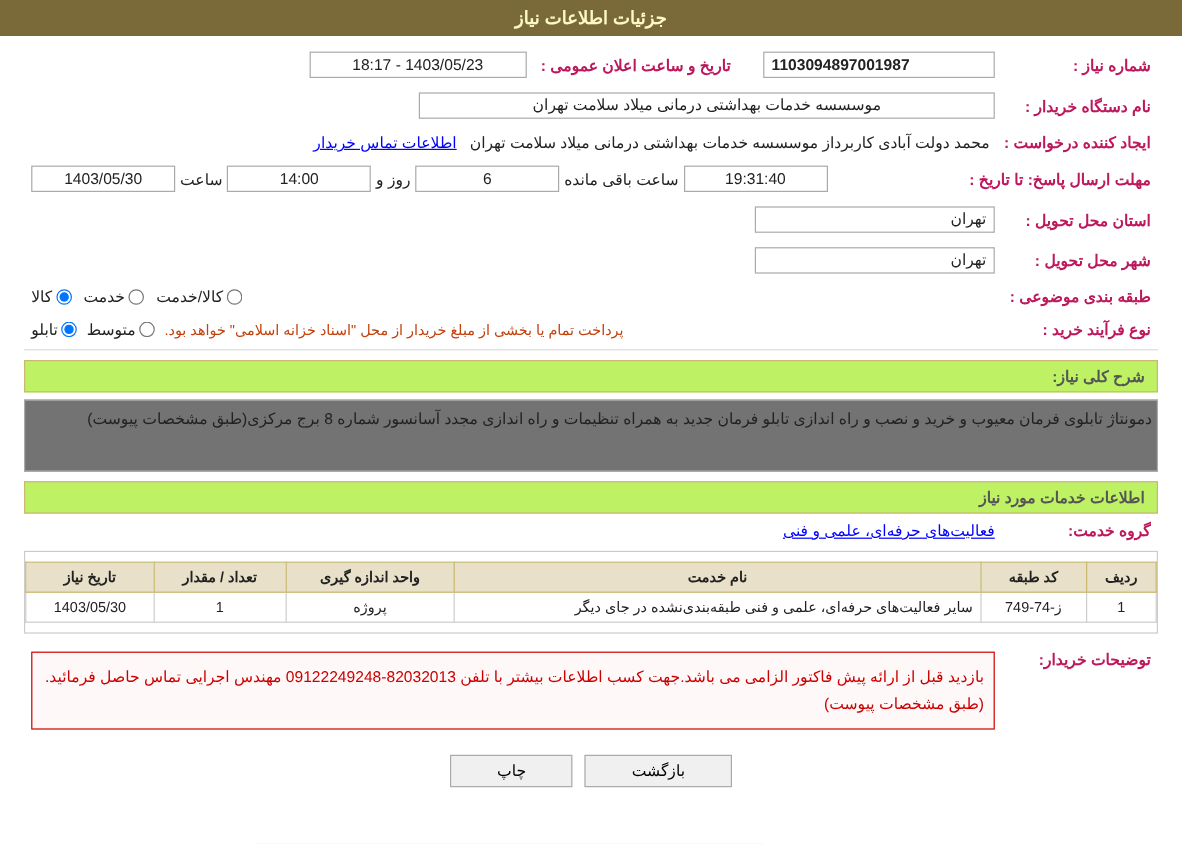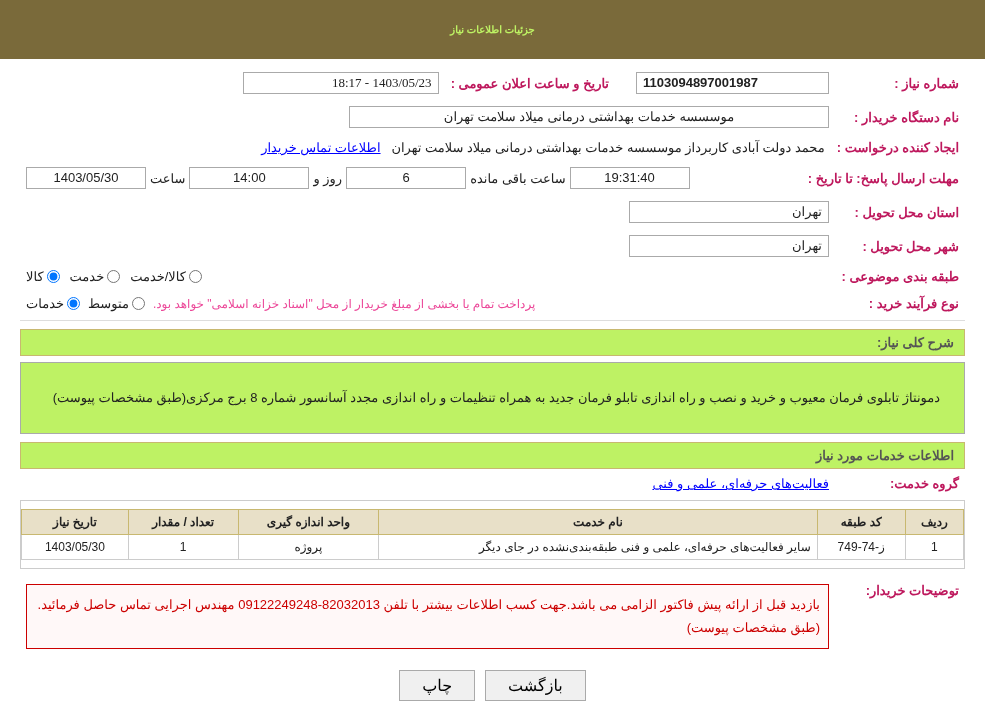--- a/index.html
+++ b/index.html
@@ -11,24 +11,24 @@
       color: #222;
     }
     .page-container {
       width: 985px;
       min-height: 703px;
       background: #fff;
       margin: 0 auto;
     }
     .header-bar {
       background: #7a6a3a;
-      color: #bef264;
+      color: #fef9c3;
       text-align: center;
-      padding: 24px;
-      font-size: 10px;
+      padding: 6px;
+      font-size: 15px;
       font-weight: bold;
     }
     .content {
       padding: 10px 20px;
     }
     .info-table {
       width: 100%;
       border-collapse: collapse;
       margin-bottom: 6px;
     }
@@ -97,22 +97,22 @@
       align-items: center;
       gap: 3px;
     }
     .separator {
       border: none;
       border-top: 1px solid #ddd;
       margin: 6px 0;
     }
     .description-box {
       border: 1px solid #aaa;
-      background: #bef264;
-      padding: 24px;
+      background: #737373;
+      padding: 4px;
       margin: 6px 0;
       text-align: right;
       line-height: 1.7;
       min-height: 60px;
     }
     .services-table {
       width: 100%;
       border-collapse: collapse;
       margin: 8px 0;
       font-size: 12px;
@@ -141,25 +141,25 @@
       line-height: 1.8;
       color: #c00;
     }
     .btn-row {
       display: flex;
       justify-content: center;
       gap: 10px;
       margin: 12px 0;
     }
     .btn {
-      padding: 5px 22px;
+      padding: 5px 38px;
       border: 1px solid #aaa;
       background: #f0f0f0;
       cursor: pointer;
-      font-size: 16px;
+      font-size: 13px;
       font-family: Tahoma, Arial, sans-serif;
     }
     .content-wrapper {
       position: relative;
     }
     .process-row {
       display: flex;
       align-items: center;
       gap: 8px;
       justify-content: flex-end;
@@ -181,21 +181,21 @@
 
     <table class="info-table">
       <tbody>
           <tr>
         <td class="label-cell">شماره نیاز :</td>
         <td class="value-cell" style="width:220px;">
           <div class="input-box input-medium" style="width:193px; text-align:left;font-weight:bold;">1103094897001987</div>
         </td>
         <td class="label-cell" style="text-align:right;">تاریخ و ساعت اعلان عمومی :</td>
         <td class="value-cell">
-          <div class="input-box" style="width:196px; font-family:Liberation Serif, serif;">1403/05/23 - 18:17</div>
+          <div class="input-box" style="width:181px; text-align:center;">1403/05/23 - 18:17</div>
         </td>
       </tr>
     </tbody>
       </table>
 
     <table class="info-table">
       <tbody>
           <tr>
         <td class="label-cell">نام دستگاه خریدار :</td>
         <td class="value-cell">
@@ -282,28 +282,28 @@
       </tr>
     </tbody>
       </table>
 
     <table class="info-table">
       <tbody>
           <tr>
         <td class="label-cell">نوع فرآیند خرید :</td>
         <td class="value-cell">
           <div class="process-row">
-            <span style="color:#ec4899; font-size:12px;">پرداخت تمام یا بخشی از مبلغ خریدار از محل "اسناد خزانه اسلامی" خواهد بود.</span>
+            <span style="color:#c2410c; font-size:12px;">پرداخت تمام یا بخشی از مبلغ خریدار از محل "اسناد خزانه اسلامی" خواهد بود.</span>
             <div class="radio-item">
               <input type="radio" name="process" style="">
               <span>متوسط</span>
             </div>
             <div class="radio-item">
               <input type="radio" name="process" checked="" style="">
-              <span>خدمات</span>
+              <span>تابلو</span>
             </div>
           </div>
         </td>
       </tr>
     </tbody>
       </table>
 
     <hr class="separator">
 
     <div class="section-title">شرح کلی نیاز:</div>

